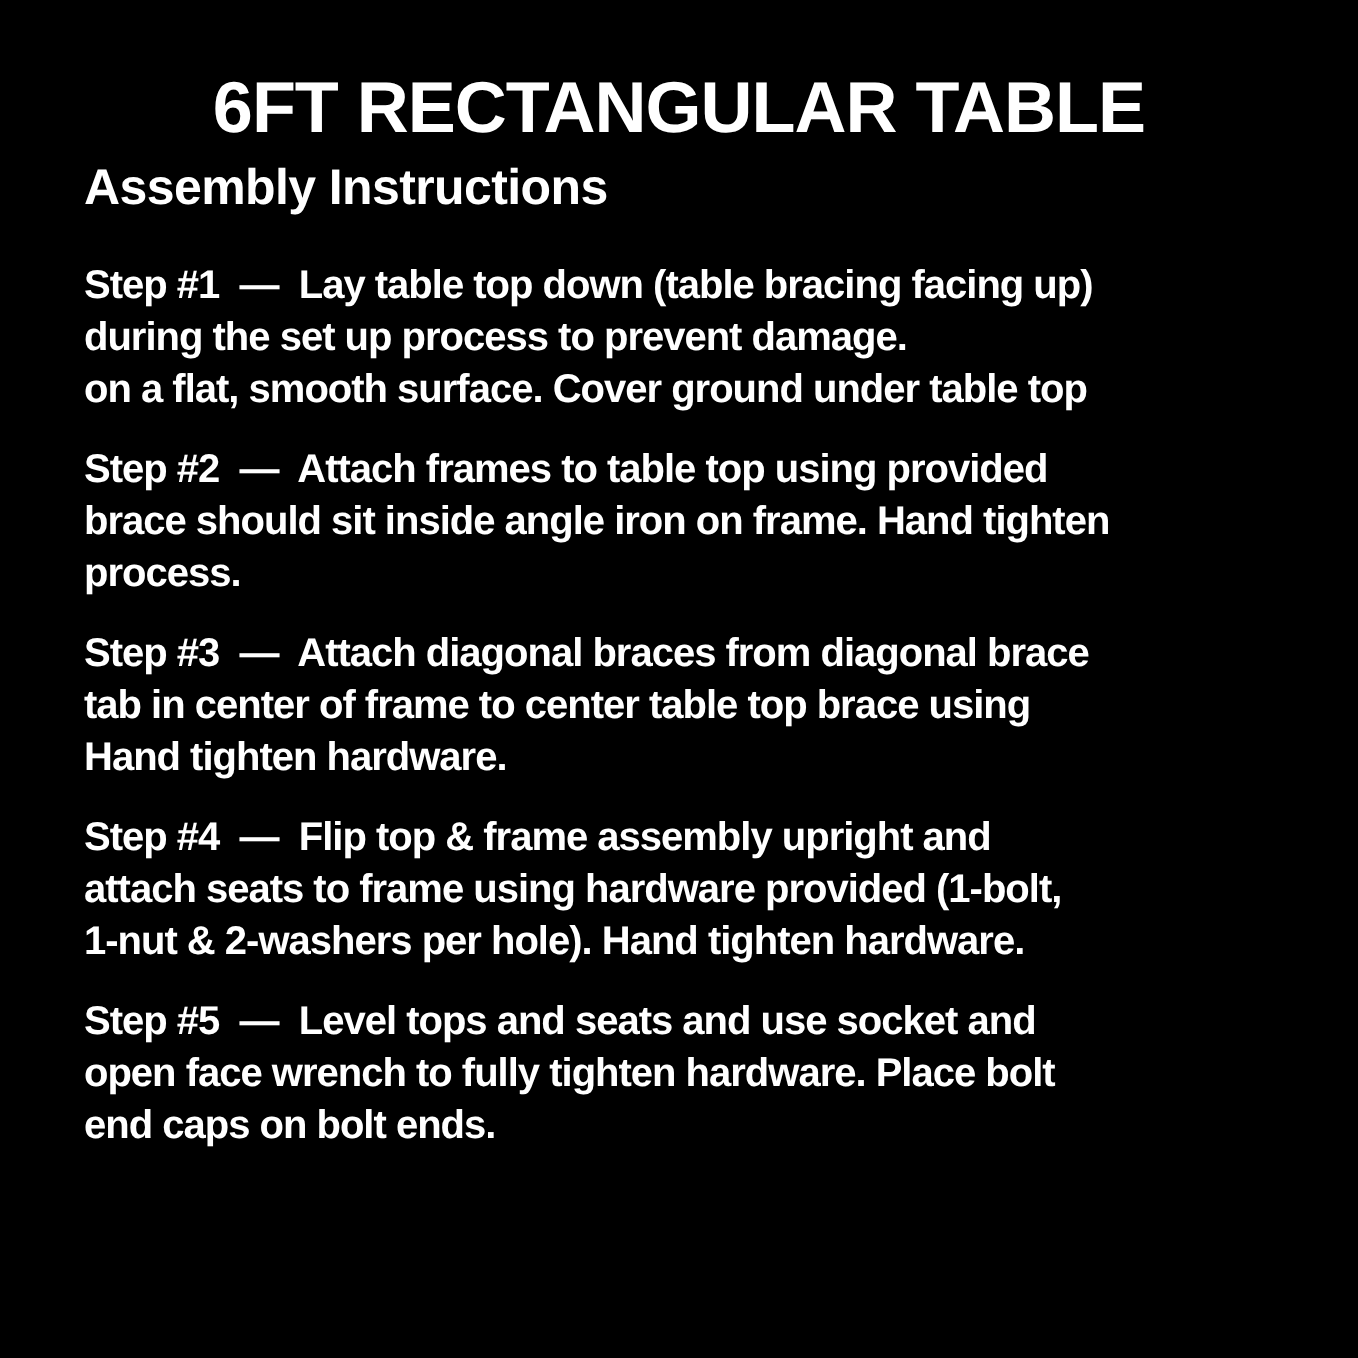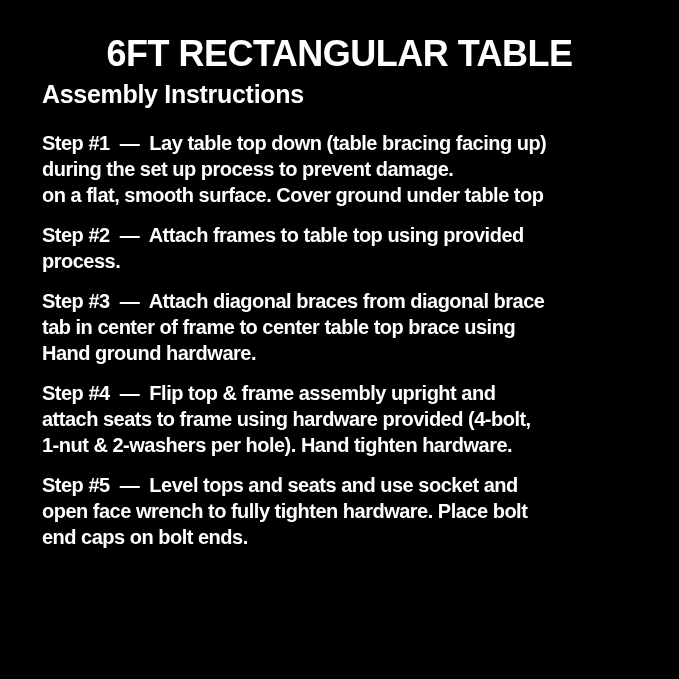--- a/index.html
+++ b/index.html
@@ -57,32 +57,33 @@
 
   <div class="steps">
     <p class="step">
       <span class="ln">Step #1  —  Lay table top down (table bracing facing up)</span>
       <span class="ln">during the set up process to prevent damage.</span>
       <span class="ln">on a flat, smooth surface. Cover ground under table top</span>
     </p>
 
     <p class="step">
       <span class="ln">Step #2  —  Attach frames to table top using provided</span>
+      <span class="ln">brace should sit inside angle iron on frame. Hand tighten</span>
       <span class="ln">process.</span>
     </p>
 
     <p class="step">
       <span class="ln">Step #3  —  Attach diagonal braces from diagonal brace</span>
       <span class="ln">tab in center of frame to center table top brace using</span>
-      <span class="ln">Hand ground hardware.</span>
+      <span class="ln">Hand tighten hardware.</span>
     </p>
 
     <p class="step">
       <span class="ln">Step #4  —  Flip top &amp; frame assembly upright and</span>
-      <span class="ln">attach seats to frame using hardware provided (4-bolt,</span>
+      <span class="ln">attach seats to frame using hardware provided (1-bolt,</span>
       <span class="ln">1-nut &amp; 2-washers per hole). Hand tighten hardware.</span>
     </p>
 
     <p class="step">
       <span class="ln">Step #5  —  Level tops and seats and use socket and</span>
       <span class="ln">open face wrench to fully tighten hardware. Place bolt</span>
       <span class="ln">end caps on bolt ends.</span>
     </p>
   </div>
 </div>

